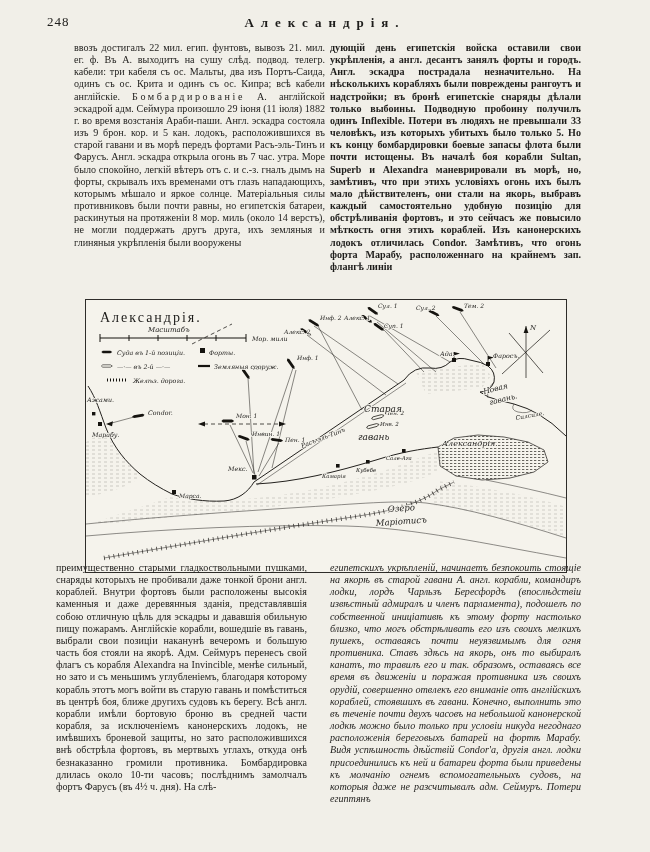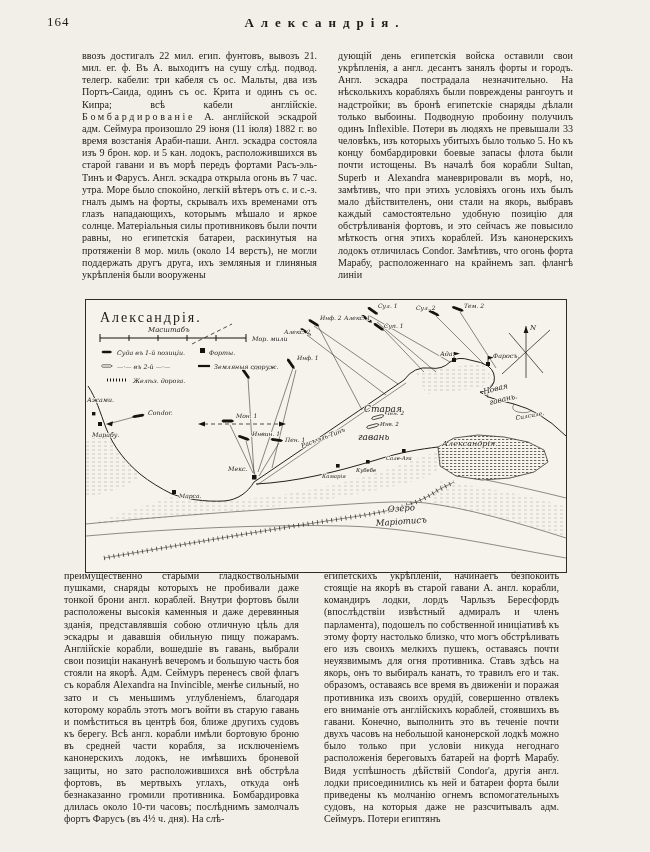--- a/index.html
+++ b/index.html
@@ -7,42 +7,42 @@
     width:650px;height:852px;position:relative;overflow:hidden;
     background:#f1efe8;
     font-family:"Liberation Serif","DejaVu Serif",serif;
     color:#1e1d1b;
   }
   .pagenum{position:absolute;left:47px;top:14px;font-size:13px;letter-spacing:1px;}
   .header{position:absolute;left:0;top:15px;width:100%;text-align:center;
     font-weight:bold;font-size:13px;letter-spacing:7px;}
   .col{position:absolute;width:251px;text-align:justify;
     font-size:10.1px;line-height:12.15px;text-justify:inter-word;}
-  .col p{margin:8px;}
+  .col p{margin:0;}
   .tl{left:74px;top:42px;height:248px;}
-  .tr{left:330px;top:42px;height:248px;}
+  .tr{left:330px;top:42px;height:248px;font-weight:bold;}
   .bl{left:56px;top:562px;height:282px;}
-  .br{left:316px;top:562px;height:282px;}
+  .br{left:330px;top:562px;height:282px;font-style:italic;}
   .sperr{letter-spacing:2.6px;}
   .mapbox{
     position:absolute;left:85px;top:299px;width:482px;height:274px;
     border:1.2px solid #2e2c29;background:#f5f3ec;box-sizing:border-box;
   }
   svg{display:block;}
   .maplbl{font-family:"DejaVu Serif","Liberation Serif",serif;font-style:italic;
     fill:#1c1b19;paint-order:stroke;stroke:#f5f3ec;stroke-width:1.6px;}
   .coast{fill:none;stroke:#23211e;stroke-width:1;}
   .thin{fill:none;stroke:#23211e;stroke-width:0.5;}
   .fire{stroke:#2a2825;stroke-width:0.55;}
   .dash{stroke:#23211e;stroke-width:0.8;stroke-dasharray:4 3;fill:none;}
 </style>
 </head>
 <body>
 
-<div class="pagenum">164</div>
+<div class="pagenum">248</div>
 <div class="header">Александрія.</div>
 
 <div class="col tl">
   <p><span>ввозъ достигалъ 22 мил. егип. фунтовъ, вывозъ 21. мил. ег. ф. Въ А. выходитъ на сушу слѣд. подвод. телегр. кабели: три кабеля съ ос. Мальты, два изъ Портъ-Саида, одинъ съ ос. Крита и одинъ съ ос. Кипра; всѣ кабели англійскіе. </span><span class="sperr">Бомбардированіе</span><span> А. англійской эскадрой адм. Сеймура произошло 29 іюня (11 іюля) 1882 г. во время возстанія Араби-паши. Англ. эскадра состояла изъ 9 брон. кор. и 5 кан. лодокъ, расположившихся въ старой гавани и въ морѣ передъ фортами Расъ-эль-Тинъ и Фарусъ. Англ. эскадра открыла огонь въ 7 час. утра. Море было спокойно, легкій вѣтеръ отъ с. и с.-з. гналъ дымъ на форты, скрывалъ ихъ временами отъ глазъ нападающихъ, которымъ мѣшало и яркое солнце. Матеріальныя силы противниковъ были почти равны, но египетскія батареи, раскинутыя на протяженіи 8 мор. миль (около 14 верстъ), не могли поддержать другъ друга, ихъ земляныя и глиняныя укрѣпленія были вооружены</span></p>
 </div>
 
 <div class="col tr">
   <p>дующій день египетскія войска оставили свои укрѣпленія, а англ. десантъ занялъ форты и городъ. Англ. эскадра пострадала незначительно. На нѣсколькихъ корабляхъ были повреждены рангоутъ и надстройки; въ бронѣ египетскіе снаряды дѣлали только выбоины. Подводную пробоину получилъ одинъ Inflexible. Потери въ людяхъ не превышали 33 человѣкъ, изъ которыхъ убитыхъ было только 5. Но къ концу бомбардировки боевые запасы флота были почти истощены. Въ началѣ боя корабли Sultan, Superb и Alexandra маневрировали въ морѣ, но, замѣтивъ, что при этихъ условіяхъ огонь ихъ былъ мало дѣйствителенъ, они стали на якорь, выбравъ каждый самостоятельно удобную позицію для обстрѣливанія фортовъ, и это сейчасъ же повысило мѣткость огня этихъ кораблей. Изъ канонерскихъ лодокъ отличилась Condor. Замѣтивъ, что огонь форта Марабу, расположеннаго на крайнемъ зап. флангѣ линіи</p>
 </div>
 

